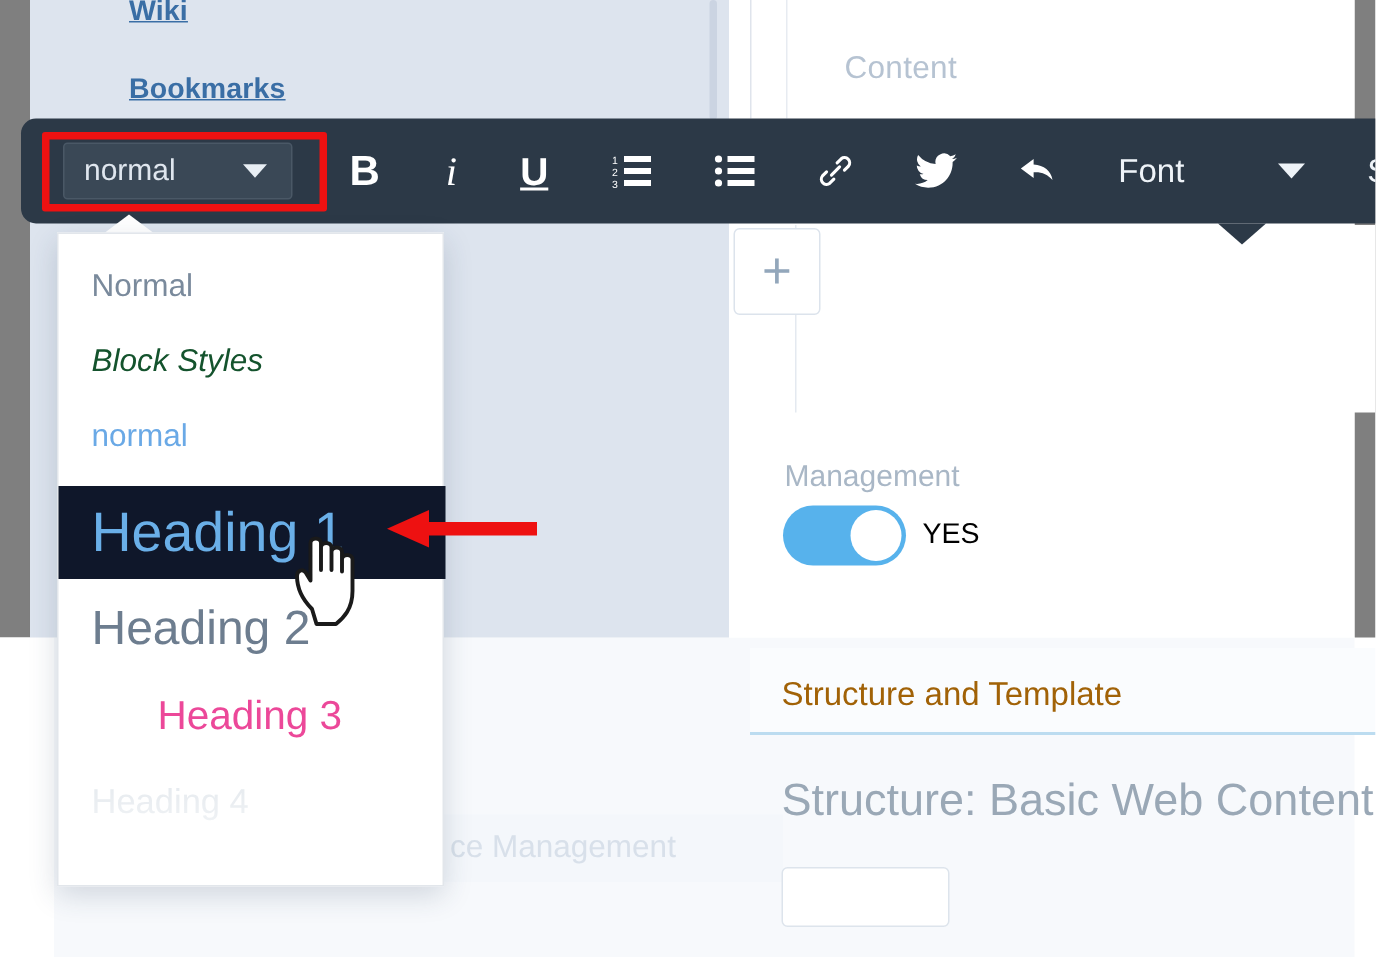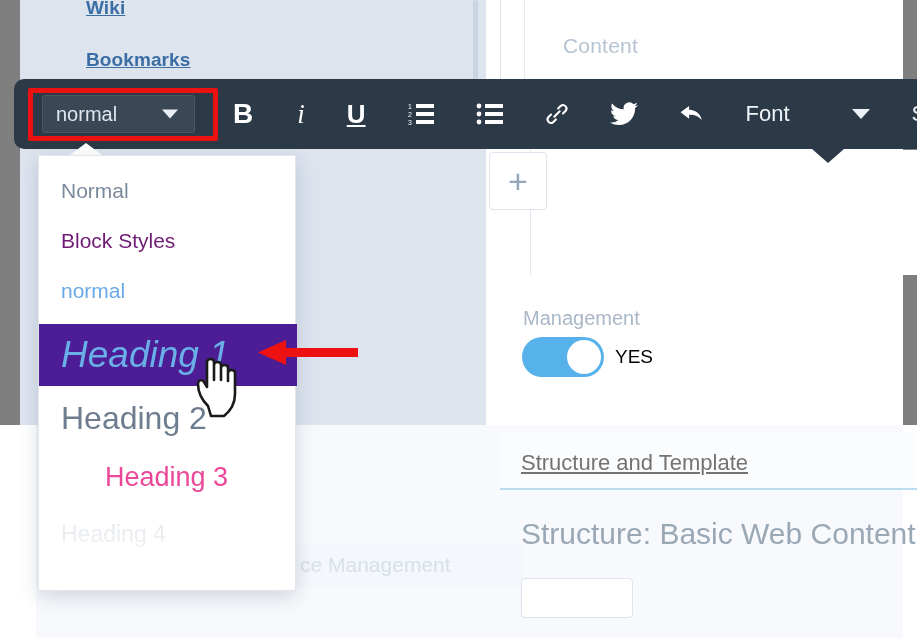--- a/index.html
+++ b/index.html
@@ -112,21 +112,21 @@
     color: #000000; font-size: 19px;
   }
 
   
   .section-strip {
     position: absolute; left: 500px; top: 432px; width: 417px; height: 58px;
     background: #fafcfe; border-bottom: 2px solid #bcdcf0;
   }
   .section-title {
     position: absolute; left: 521px; top: 450px;
-    color: #737373; font-size: 22px; text-decoration: underline;
+    color: #a16207; font-size: 22px;
   }
   .structure-value {
     position: absolute; left: 521px; top: 517px;
     color: #9aa8b6; font-size: 30px; white-space: nowrap;
   }
   .structure-box {
     position: absolute; left: 521px; top: 578px; width: 112px; height: 40px;
     background: #ffffff; border: 1px solid #dde4ec; border-radius: 4px;
   }
 
@@ -195,26 +195,25 @@
     background: #ffffff;
     border: 1px solid #e2e6eb;
     box-shadow: 0 6px 18px rgba(40,60,90,.18);
   }
   .dd-item {
     position: absolute; left: 0; width: 258px;
     display: flex; align-items: center;
     padding-left: 22px;
   }
   .dd-normal  { top: 12px;  height: 46px; color: #7a8a9c; font-size: 21px; }
-  .dd-group   { top: 62px;  height: 46px; color: #701a75; font-size: 21px; }
+  .dd-group   { top: 62px;  height: 46px; color: #14532d; font-size: 21px; font-style: italic; }
   .dd-normal2 { top: 112px; height: 46px; color: #6aa9e6; font-size: 21px; }
   .dd-h1 {
     top: 168px; height: 62px; color: #6aafe8; font-size: 37px;
-    background: #4c1d95;
-    font-style: italic;
+    background: #0f172a;
   }
   .dd-h2 { top: 234px; height: 56px; color: #6d7d8f; font-size: 32px; }
   .dd-h3 { top: 296px; height: 50px; color: #ec4899; font-size: 27px; margin-left: 44px; }
   .dd-h4 { top: 356px; height: 44px; color: #dde3e9; font-size: 23px; }
   .dd-fade {
     position: absolute; left: 1px; right: 1px; bottom: 1px; height: 90px;
     background: linear-gradient(to bottom, rgba(255,255,255,0), #ffffff);
   }
 
   

